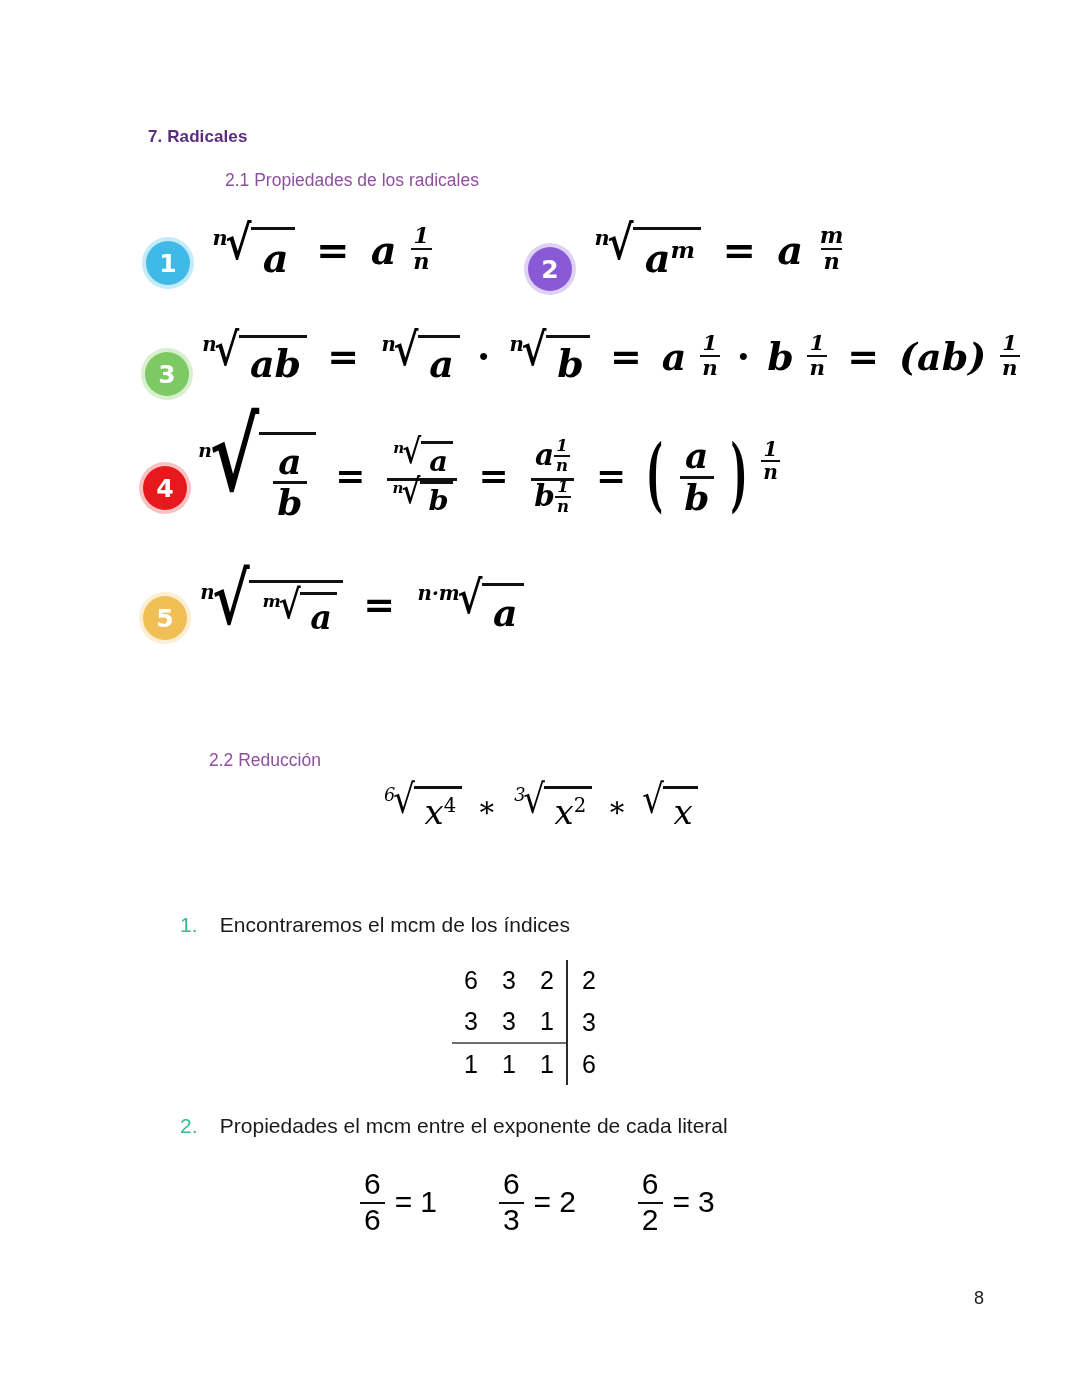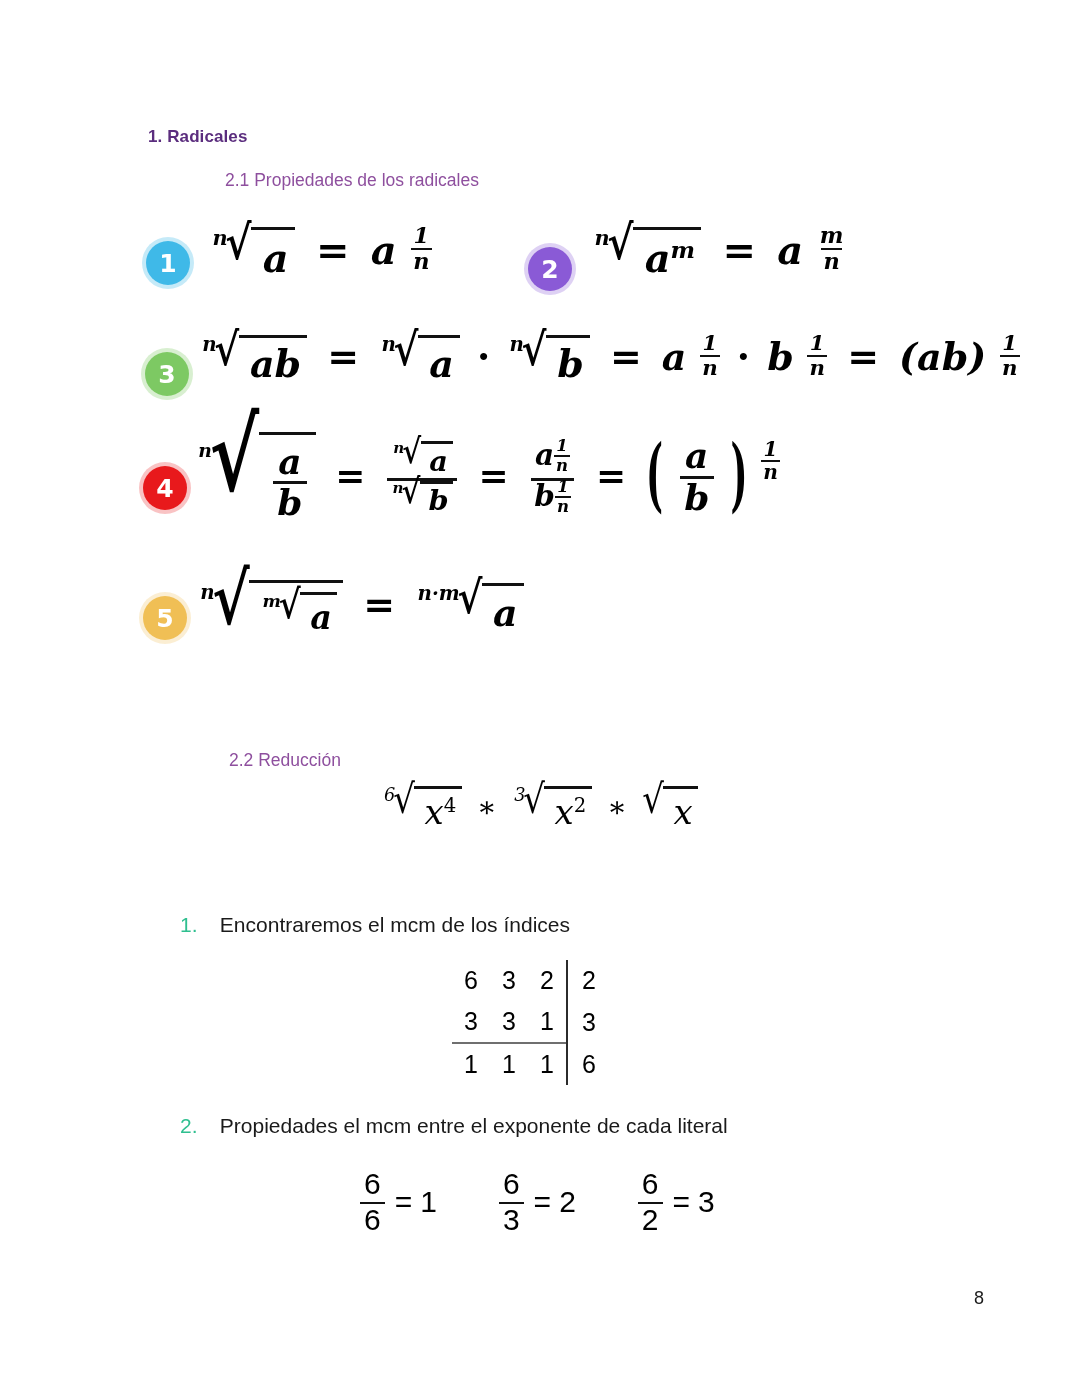--- a/index.html
+++ b/index.html
@@ -26,21 +26,21 @@
     color: #5b2d7e;
     letter-spacing: 0.1px;
   }
   .h-sub {
     position: absolute;
     font-size: 17.5px;
     color: #8e4f9e;
     font-weight: normal;
   }
   .h-sub.s21 { left: 209px; top: 170px; margin-left: 16px; }
-  .h-sub.s22 { left: 209px; top: 750px; margin-left: 20px; }
+  .h-sub.s22 { left: 209px; top: 750px; }
 
   
   .math {
     font-family: "DejaVu Serif", "Liberation Serif", serif;
     font-style: italic;
     font-weight: bold;
   }
   .mathlight {
     font-family: "DejaVu Serif", "Liberation Serif", serif;
     font-style: italic;
@@ -242,21 +242,21 @@
     position: absolute;
     right: 96px;
     top: 1288px;
     font-size: 18px;
     color: #1a1a1a;
   }
 </style>
 </head>
 <body>
 
-<div class="h-section">1. Radicales</div>
+<div class="h-section">7. Radicales</div>
 <div class="h-sub s21">2.1 Propiedades de los radicales</div>
 <div class="h-sub s22">2.2 Reducción</div>
 
 <div class="badge" style="left:146px; top:241px; background:#3fb9e8; box-shadow:0 0 0 4px rgba(63,185,232,0.30);">
   <span>1</span>
 </div>
 <div class="prop" style="left:210px; top:226px;">
   <div class="expr math" style="left:0; top:0;">
     <span class="rad">
       <span class="idx">n</span>

